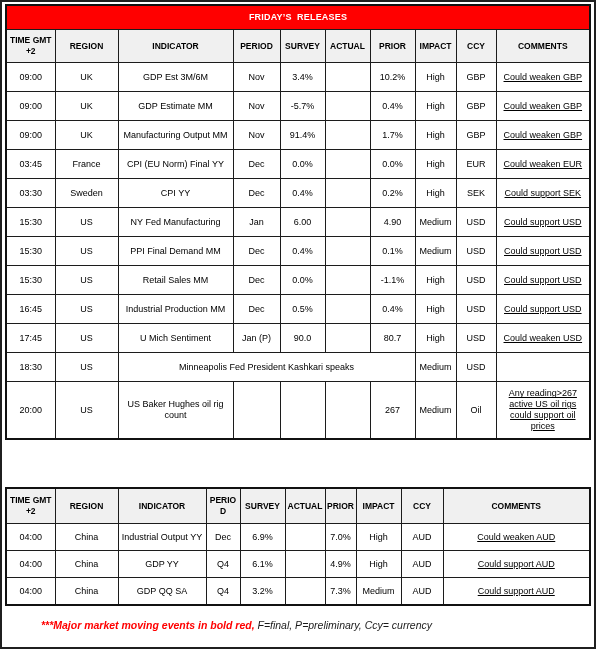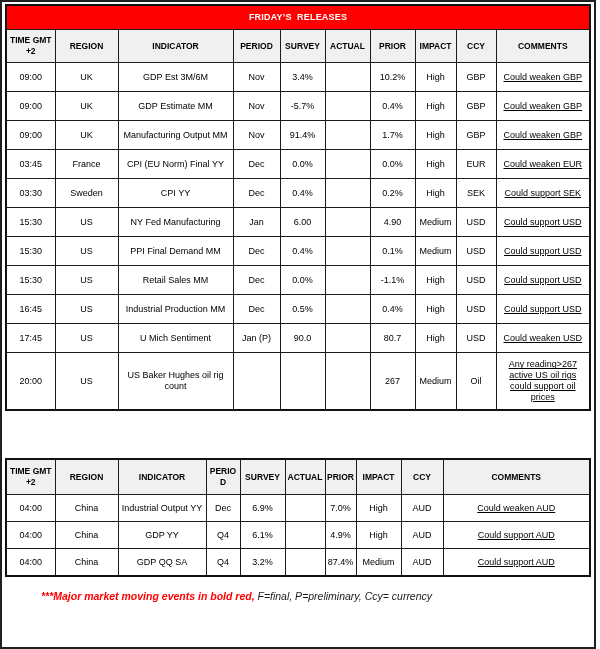--- a/index.html
+++ b/index.html
@@ -208,20 +208,28 @@
       <td>17:45</td>
       <td>US</td>
       <td class="ind">U Mich Sentiment</td>
       <td>Jan (P)</td>
       <td>90.0</td>
       <td></td>
       <td>80.7</td>
       <td>High</td>
       <td>USD</td>
       <td class="cmt">Could weaken USD</td>
+    </tr>
+    <tr class="r">
+      <td>18:30</td>
+      <td>US</td>
+      <td class="ind" colspan="5">Minneapolis Fed President Kashkari speaks</td>
+      <td>Medium</td>
+      <td>USD</td>
+      <td class="cmt"></td>
     </tr>
     <tr class="r-tall">
       <td>20:00</td>
       <td>US</td>
       <td class="ind">US Baker Hughes oil rig count</td>
       <td></td>
       <td></td>
       <td></td>
       <td>267</td>
       <td>Medium</td>
@@ -283,21 +291,21 @@
       <td>AUD</td>
       <td class="cmt">Could support AUD</td>
     </tr>
     <tr class="r">
       <td>04:00</td>
       <td>China</td>
       <td class="ind">GDP QQ SA</td>
       <td>Q4</td>
       <td>3.2%</td>
       <td></td>
-      <td>87.4%</td>
+      <td>7.3%</td>
       <td>Medium</td>
       <td>AUD</td>
       <td class="cmt">Could support AUD</td>
     </tr>
   </tbody>
     </table>
 
   <div class="footnote"><span class="fn-red">***Major market moving events in bold red,</span><span class="fn-rest"> F=final, P=preliminary, Ccy= currency</span></div>
 
 </div>

